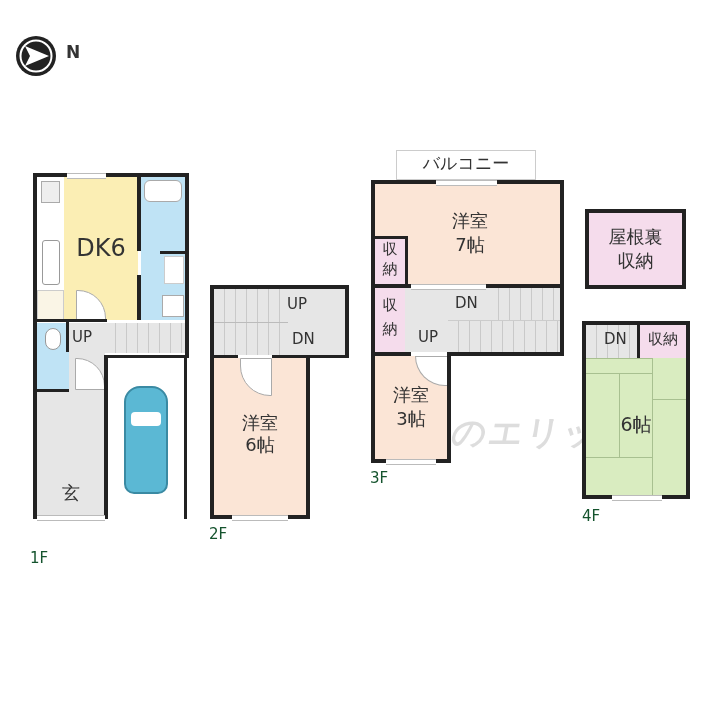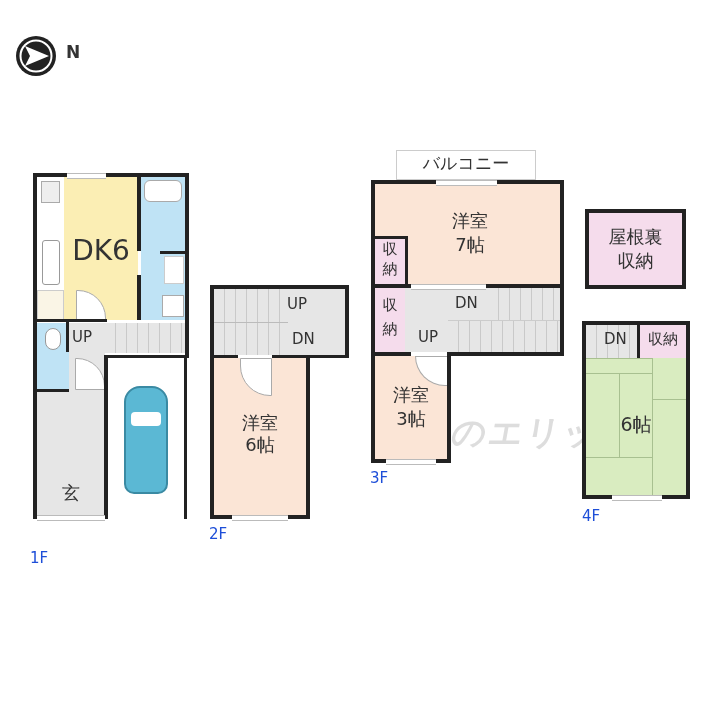--- a/index.html
+++ b/index.html
@@ -1,21 +1,21 @@
 <!DOCTYPE html>
 <html><head>
 <meta charset="utf-8">
 <style>
   html, body { margin: 0; padding: 0; background: #ffffff; }
   body { width: 720px; height: 720px; position: relative; overflow: hidden;
          font-family: "DejaVu Sans", sans-serif; color: #333; }
   .abs { position: absolute; box-sizing: border-box; }
   .wall { background: #222; position: absolute; }
   .label { position: absolute; text-align: center; color: #333; line-height: 1.05; }
-  .floor-label { position: absolute; font-size: 15px; color: #1d4ed8; }
+  .floor-label { position: absolute; font-size: 15px; color: #14532d; }
   .stairs {
     position: absolute;
     background-color: #e6e6e6;
     background-image: repeating-linear-gradient(90deg, transparent 0 10px, #c9c9c9 10px 11px);
   }
   .stairs-h {
     position: absolute;
     background-image: repeating-linear-gradient(90deg, transparent 0 10px, #c9c9c9 10px 11px);
   }
   .window { position: absolute; background: #fff; border-top: 1px solid #bbb; border-bottom: 1px solid #bbb; }
@@ -38,21 +38,21 @@
 <div class="watermark" style="left:380px;top:410px;">賃貸のエリッツ</div>
 
 <div>
 
   <div class="abs" style="left:37px;top:177px;width:27px;height:143px;background:#fff;"></div>
   <div class="abs" style="left:41px;top:181px;width:19px;height:22px;border:1px solid #aaa;background:#eee;"></div>
   <div class="abs" style="left:42px;top:240px;width:18px;height:45px;border:1px solid #999;border-radius:3px;background:#fff;"></div>
   <div class="abs" style="left:37px;top:290px;width:27px;height:30px;border:1px solid #ccc;background:#faf5e6;"></div>
 
   <div class="abs" style="left:64px;top:177px;width:74px;height:143px;background:#fbeeb4;"></div>
-  <div class="label" style="left:64px;top:236px;width:74px;font-size:28px;">DK6</div>
+  <div class="label" style="left:64px;top:236px;width:74px;font-size:24px;">DK6</div>
   <div class="door-arc" style="left:76px;top:290px;width:28px;height:30px;border-radius:0 28px 0 0;"></div>
 
   <div class="abs" style="left:141px;top:177px;width:44px;height:74px;background:#bfe3f5;"></div>
   <div class="abs" style="left:144px;top:180px;width:38px;height:22px;border:1px solid #aaa;border-radius:6px;background:#fff;"></div>
   <div class="abs" style="left:141px;top:251px;width:44px;height:69px;background:#bfe3f5;"></div>
   <div class="abs" style="left:164px;top:256px;width:20px;height:28px;background:#fff;border:1px solid #ccc;"></div>
   <div class="abs" style="left:162px;top:295px;width:22px;height:22px;background:#fff;border:1px solid #aaa;"></div>
 
   <div class="abs" style="left:37px;top:323px;width:32px;height:66px;background:#bfe3f5;"></div>
   <div class="abs" style="left:45px;top:328px;width:16px;height:22px;border:1px solid #999;border-radius:8px;background:#fff;"></div>

